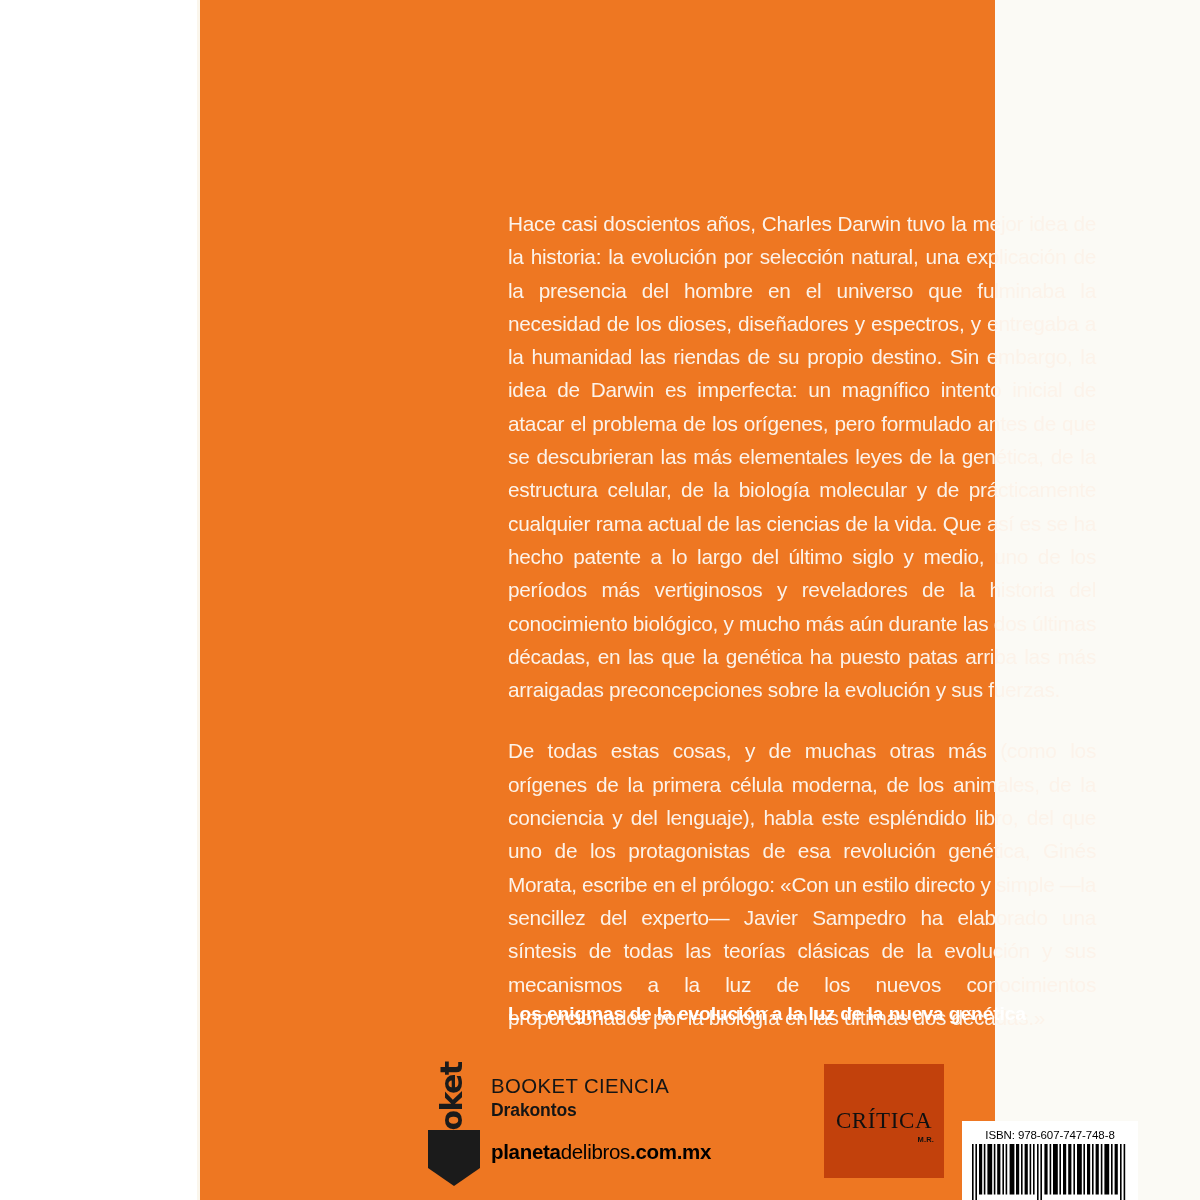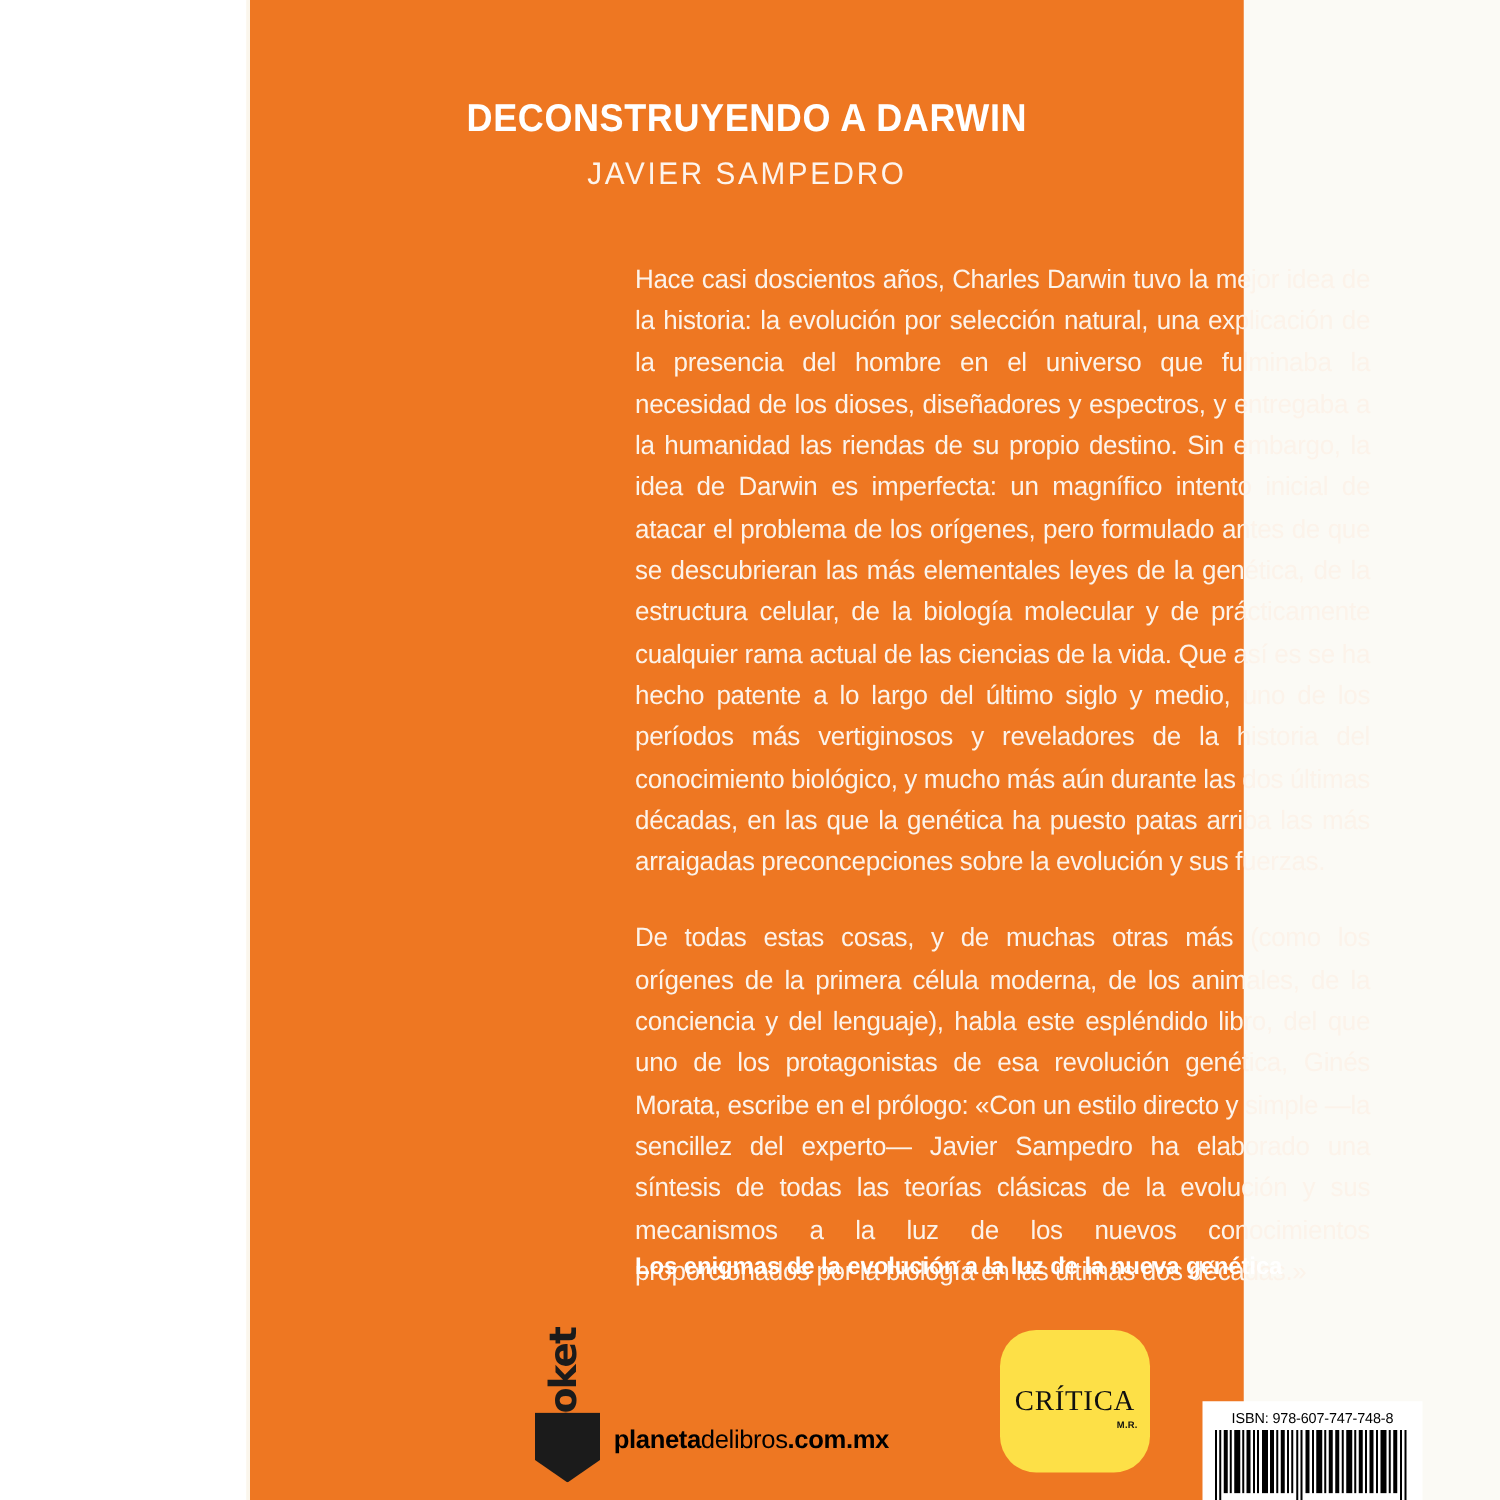--- a/index.html
+++ b/index.html
@@ -168,29 +168,28 @@
     color: #000000;
     letter-spacing: -0.3px;
     white-space: nowrap;
   }
   .website .w-bold { font-weight: 700; }
   .website .w-light { font-weight: 400; }
 
   
   .critica-box {
     position: absolute;
-    left: 600px;
+    left: 624px;
     top: 1064px;
     width: 120px;
     height: 114px;
-    background: #fde047;
+    background: #c2410c;
     display: flex;
     align-items: center;
     justify-content: center;
-    border-radius: 29px;
   }
   .critica-logo {
     position: relative;
     font-family: "Liberation Serif", "DejaVu Serif", serif;
     font-size: 23px;
     letter-spacing: 0.6px;
     color: #101010;
     white-space: nowrap;
   }
   .critica-mr {
@@ -245,40 +244,40 @@
   .bd-left { padding-left: 1px; }
   .bd-mid { letter-spacing: 1.5px; margin-top: 11px; }
   .bd-right { letter-spacing: 1.5px; padding-right: 2px; }
 </style>
 </head>
 <body>
 
 <div class="page">
   <div class="cover" style="background: rgb(238, 119, 34);">
 
-    <div class="title-block">
-      <h1 class="book-title">DECONSTRUYENDO A DARWIN</h1>
-      <div class="book-author">JAVIER SAMPEDRO</div>
-    </div>
 
     <div class="blurb">
       <p>Hace casi doscientos años, Charles Darwin tuvo la mejor idea de la historia: la evolución por selección natural, una explicación de la presencia del hombre en el universo que fulminaba la necesidad de los dioses, diseñadores y espectros, y entregaba a la humanidad las riendas de su propio destino. Sin embargo, la idea de Darwin es imperfecta: un magnífico intento inicial de atacar el problema de los orígenes, pero formulado antes de que se descubrieran las más elementales leyes de la genética, de la estructura celular, de la biología molecular y de prácticamente cualquier rama actual de las ciencias de la vida. Que así es se ha hecho patente a lo largo del último siglo y medio, uno de los períodos más vertiginosos y reveladores de la historia del conocimiento biológico, y mucho más aún durante las dos últimas décadas, en las que la genética ha puesto patas arriba las más arraigadas preconcepciones sobre la evolución y sus fuerzas.</p>
       <p class="last-para">De todas estas cosas, y de muchas otras más (como los orígenes de la primera célula moderna, de los animales, de la conciencia y del lenguaje), habla este espléndido libro, del que uno de los protagonistas de esa revolución genética, Ginés Morata, escribe en el prólogo: «Con un estilo directo y simple —la sencillez del experto— Javier Sampedro ha elaborado una síntesis de todas las teorías clásicas de la evolución y sus mecanismos a la luz de los nuevos conocimientos proporcionados por la biología en las últimas dos décadas.»</p>
     </div>
 
     <div class="tagline">Los enigmas de la evolución a la luz de la nueva genética</div>
 
     <div class="footer">
 
       <div class="booket-logo">
         <div class="booket-word">booket</div>
         <div class="booket-shield"></div>
 
       </div>
 
+      <div class="imprint-text">
+        <div class="imprint-collection">BOOKET CIENCIA</div>
+        <div class="imprint-series">Drakontos</div>
+      </div>
 
       <div class="website">
         <span class="w-bold">planeta</span><span class="w-light">delibros</span><span class="w-bold">.com.mx</span>
       </div>
 
       <div class="critica-box">
         <div class="critica-logo">
           <span>CRÍTICA</span>
           <span class="critica-mr">M.R.</span>
         </div>

